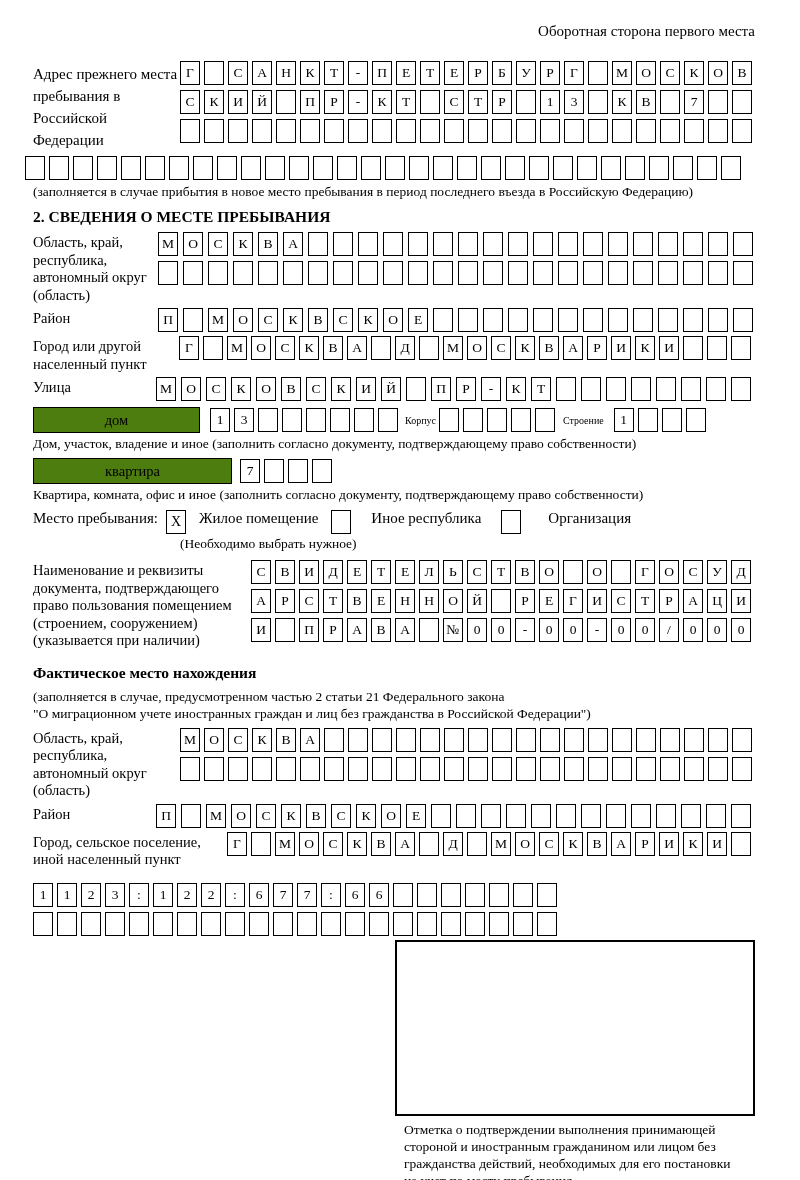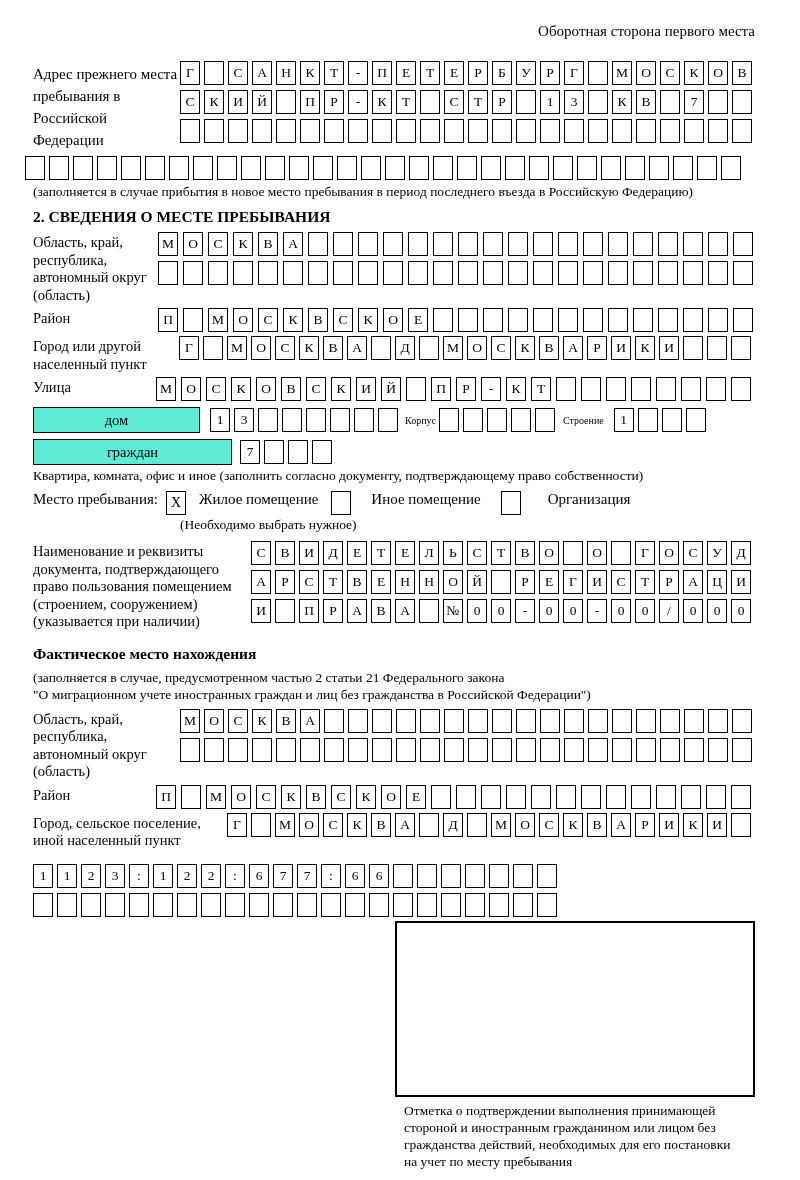--- a/index.html
+++ b/index.html
@@ -14,21 +14,21 @@
   .cells{display:flex;gap:4px;}
   .cells.g5{gap:5px;}
   .cell{flex:none;width:20px;height:24px;box-sizing:border-box;border:1.5px solid #000;
         display:flex;align-items:center;justify-content:center;font-size:13.5px;background:#fff;}
   .fullrow{margin-left:-8px;margin-top:5px;}
   .caption{font-size:13.5px;line-height:17px;}
   .center{}
   .bold{font-weight:bold;}
   .sec-title{font-size:15.5px;margin:8px 0 6px 0;}
   .widebox{flex:none;height:26px;box-sizing:border-box;border:1.6px solid #000;
-           display:flex;align-items:center;justify-content:center;font-size:14.5px;background:#5eead4;}
+           display:flex;align-items:center;justify-content:center;font-size:14.5px;background:#4d7c0f;}
   .house-row{display:flex;align-items:center;margin:6px 0 2px 0;}
   .inline-lbl{font-size:10px;flex:none;}
   .ml3{margin-left:3px}.ml7{margin-left:7px}.ml8{margin-left:8px}.ml10{margin-left:10px}
   .ml13{margin-left:13px}.ml20{margin-left:20px}.ml27{margin-left:27px}
   .stay-row{display:flex;margin-top:7px;font-size:15px;}
   .cb{flex:none;width:20px;height:24px;box-sizing:border-box;border:1.6px solid #000;
       display:flex;align-items:center;justify-content:center;font-size:14px;background:#fff;}
   .note-line{width:300px;margin-left:147px;font-size:13.5px;margin:2px 0 8px 147px;}
   .subtitles{margin:2px 0 6px 0;}
   .stamp-box{width:360px;height:176px;box-sizing:border-box;border:2px solid #000;margin-left:362px;margin-top:4px;background:#fff;}
@@ -330,38 +330,39 @@
         <span class="cell"></span>
       </div>
     <div class="inline-lbl ml8">Строение</div>
     <div class="cells ml10">
         <span class="cell">1</span>
         <span class="cell"></span>
         <span class="cell"></span>
         <span class="cell"></span>
       </div>
   </div>
+  <div class="caption">Дом, участок, владение и иное (заполнить согласно документу, подтверждающему право собственности)</div>
 
   <div class="house-row">
-    <div class="widebox" style="width:199px;">граждан</div>
+    <div class="widebox" style="width:199px;">квартира</div>
     <div class="cells ml8">
         <span class="cell">7</span>
         <span class="cell"></span>
         <span class="cell"></span>
         <span class="cell"></span>
       </div>
   </div>
   <div class="caption">Квартира, комната, офис и иное (заполнить согласно документу, подтверждающему право собственности)</div>
 
   <div class="stay-row">
     <span>Место пребывания:</span>
     <span class="cb ml8">X</span>
     <span class="ml13">Жилое помещение</span>
     <span class="cb ml13"></span>
-    <span class="ml20">Иное помещение</span>
+    <span class="ml20">Иное республика</span>
     <span class="cb ml20"></span>
     <span class="ml27">Организация</span>
   </div>
   <div class="note-line center">(Необходимо выбрать нужное)</div>
 
   <div class="field">
     <div class="flabel w218">Наименование и реквизиты документа, подтверждающего право пользования помещением (строением, сооружением) (указывается при наличии)</div>
     <div class="stack">
       <div class="cells">
           <span class="cell">С</span>

